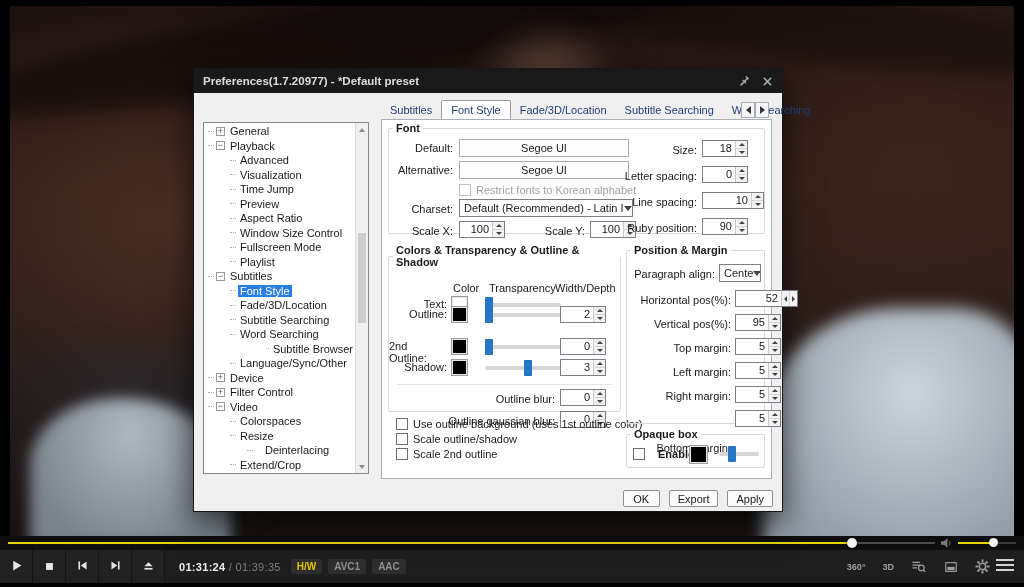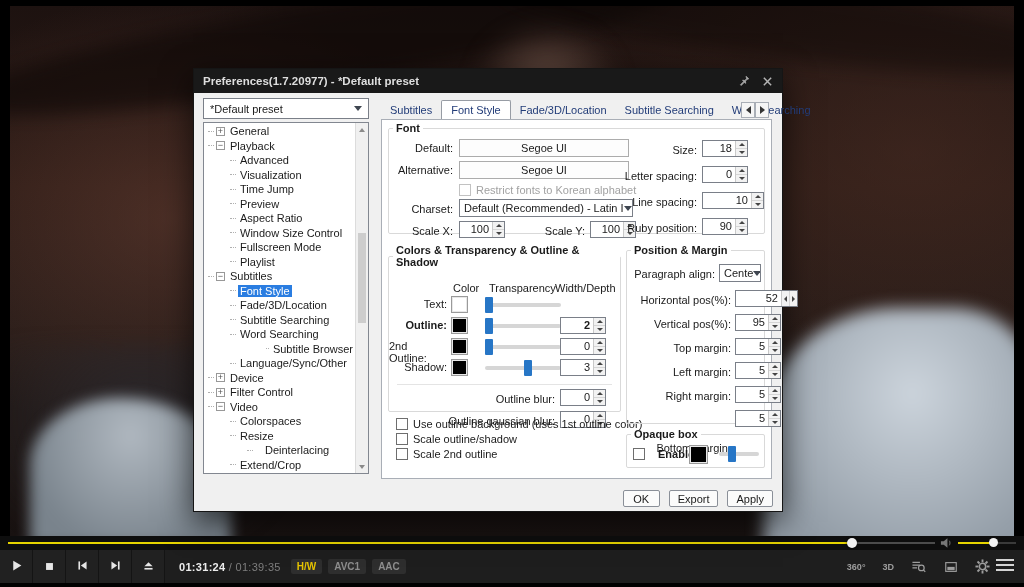--- a/index.html
+++ b/index.html
@@ -265,24 +265,20 @@
       <span class="tb-icons">
         <svg width="12" height="12" viewBox="0 0 14 14">
           <path d="M9.5 1.5l3 3-1.8.6-2 2 .3 2.6-1.7-1.1-3.6 3.6-.8-.8 3.6-3.6-1.1-1.7 2.6.3 2-2z" fill="#a8a8a8"></path>
         </svg>
         <svg width="11" height="11" viewBox="0 0 12 12">
           <path d="M2 2l8 8M10 2l-8 8" stroke="#b4b4b4" stroke-width="1.6"></path>
         </svg>
       </span>
     </div>
 
-    <div class="preset">
-      <span>*Default preset</span>
-      <span class="chev"></span>
-    </div>
 
     <div class="tree">
       <div class="tree-rows" id="tree-rows">
           <div class="tree-row" style="padding-left: 4px;">
             <span class="conn"></span>
             <span class="expander">+</span>
             <span class="tree-label">General</span>
           </div>
           <div class="tree-row" style="padding-left: 4px;">
             <span class="conn"></span>
@@ -513,21 +509,21 @@
         <span class="colhdr" style="left:166px;">Width/Depth</span>
         <div id="color-rows">
             <div class="crow" style="top: 28px;">
               <span class="lbl">Text:</span>
               <div class="swatch abs" style="left: 62px; top: 0px; width: 17px; height: 17px; background: rgb(255, 255, 255);"></div>
               <div class="slider abs" style="left: 96px; top: 1px; width: 76px;">
                 <div class="track"></div>
                 <div class="sthumb" style="left: calc(5% - 4px);"></div>
               </div>
             </div>
-            <div class="crow" style="top: 49px; font-weight: bold;">
+            <div class="crow" style="top: 38px;">
               <span class="lbl">Outline:</span>
               <div class="swatch abs" style="left: 62px; top: 0px; width: 17px; height: 17px; background: rgb(0, 0, 0);"></div>
               <div class="slider abs" style="left: 96px; top: 1px; width: 76px;">
                 <div class="track"></div>
                 <div class="sthumb" style="left: calc(5% - 4px);"></div>
               </div>
               <div class="spin abs" style="left: 171px; top: 0px; width: 46px;">
                 <span class="val">2</span>
                 <span class="btns">
                   <div>

